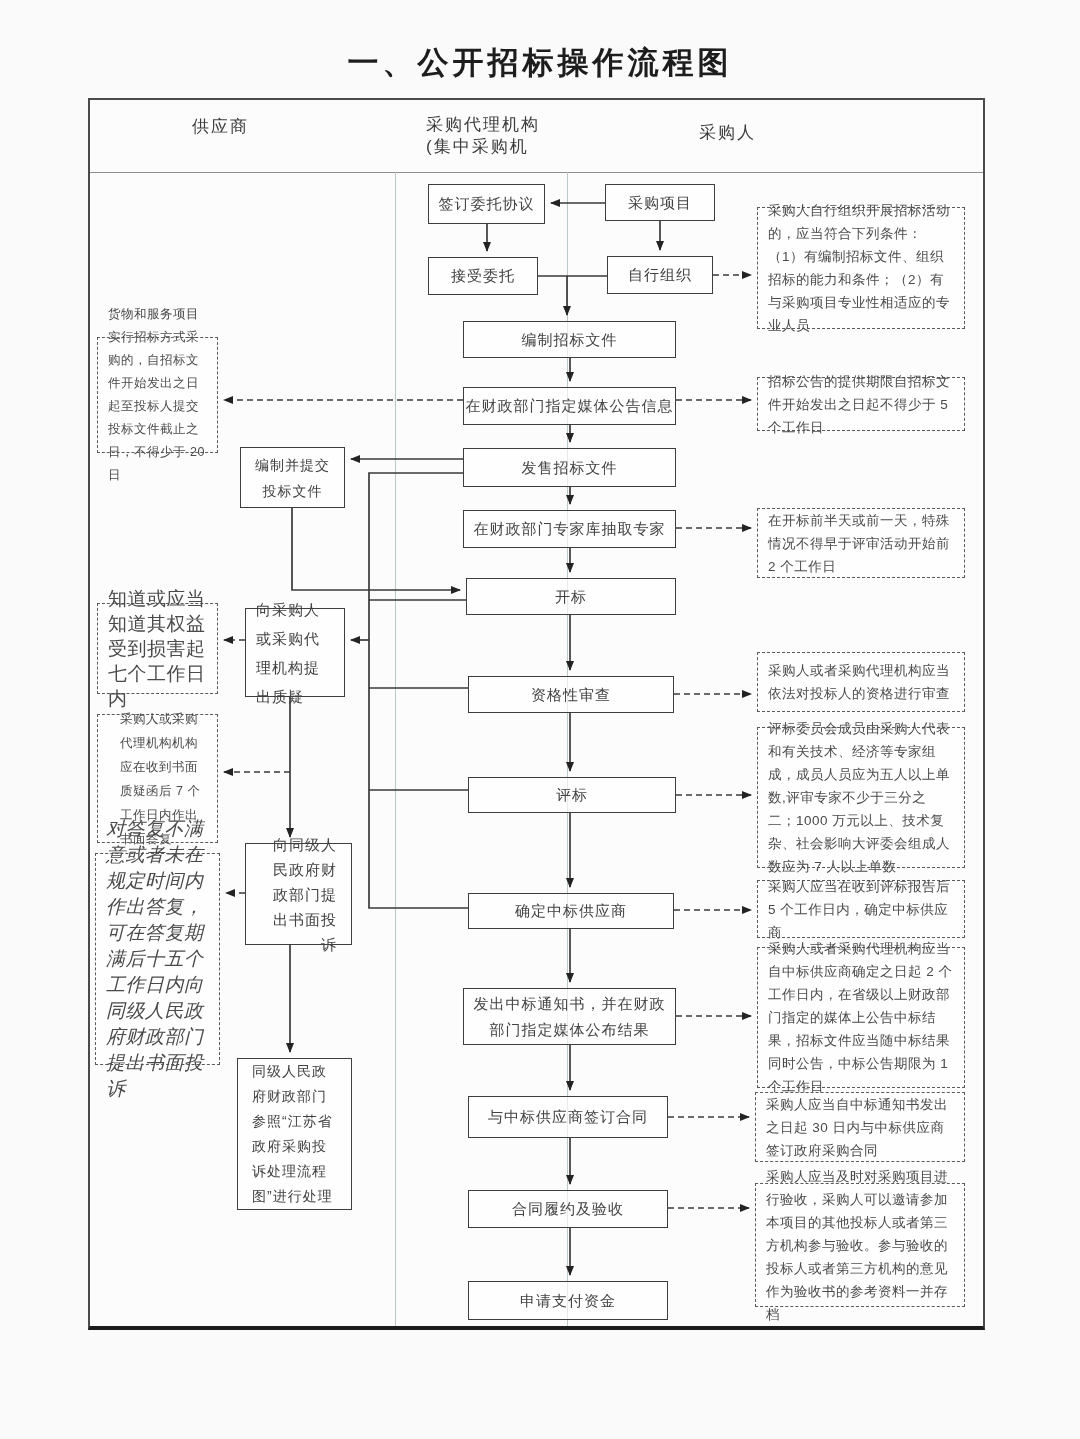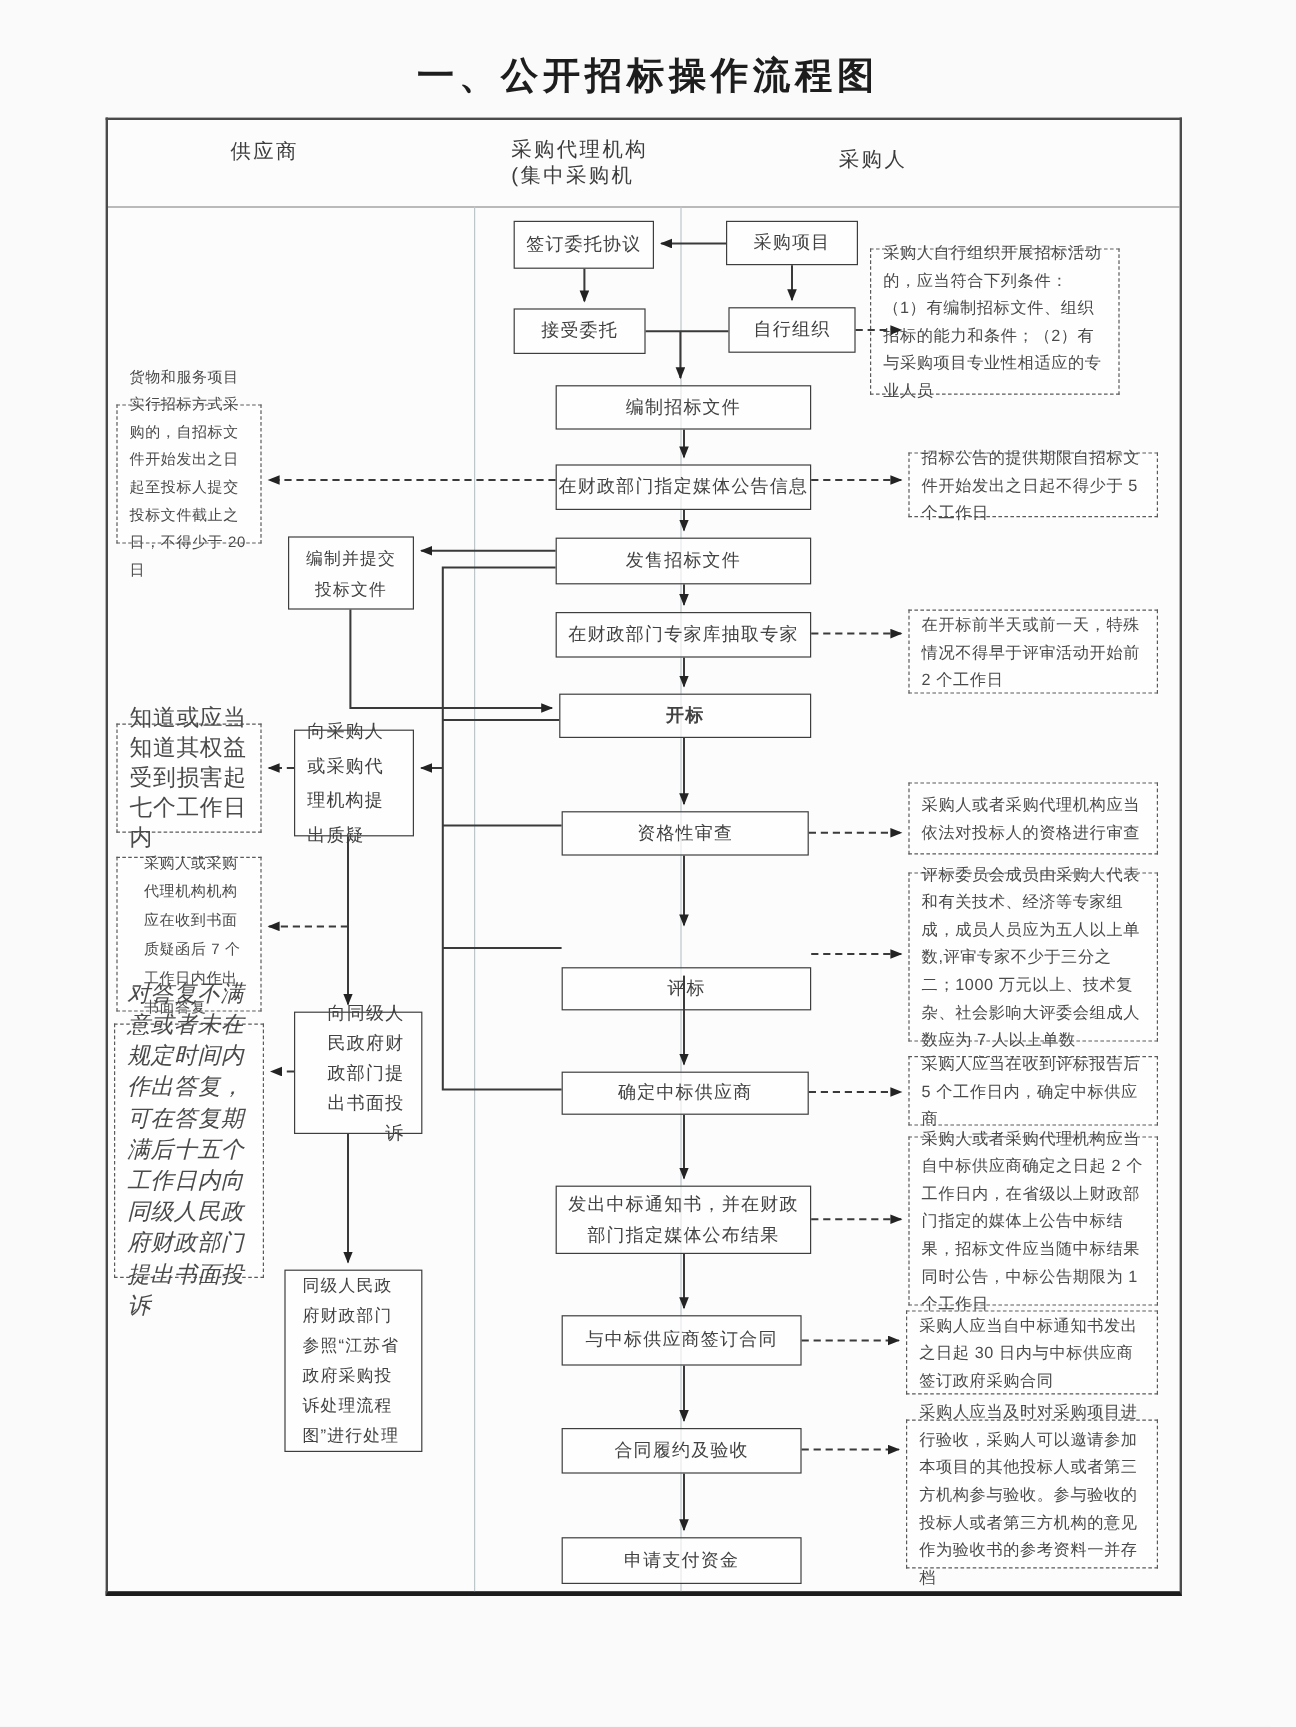--- a/index.html
+++ b/index.html
@@ -72,23 +72,23 @@
   <div class="colhead" style="left:665px;top:122px;width:125px;">采购人</div>
 
   <div class="box" style="left:428px;top:184px;width:117px;height:40px;">签订委托协议</div>
   <div class="box" style="left:605px;top:184px;width:110px;height:37px;">采购项目</div>
   <div class="box" style="left:428px;top:257px;width:110px;height:38px;">接受委托</div>
   <div class="box" style="left:607px;top:256px;width:106px;height:38px;">自行组织</div>
   <div class="box" style="left:463px;top:387px;width:213px;height:38px;">在财政部门指定媒体公告信息</div>
   <div class="box" style="left:463px;top:321px;width:213px;height:37px;">编制招标文件</div>
   <div class="box" style="left:463px;top:448px;width:213px;height:39px;">发售招标文件</div>
   <div class="box" style="left:463px;top:510px;width:213px;height:38px;">在财政部门专家库抽取专家</div>
-  <div class="box" style="left:466px;top:578px;width:210px;height:37px;font-weight:bold;">开标</div>
+  <div class="box" style="left:466px;top:578px;width:210px;height:37px;">开标</div>
   <div class="box" style="left:468px;top:676px;width:206px;height:37px;">资格性审查</div>
-  <div class="box" style="left:468px;top:806px;width:208px;height:36px;">评标</div>
+  <div class="box" style="left:468px;top:777px;width:208px;height:36px;">评标</div>
   <div class="box" style="left:468px;top:893px;width:206px;height:36px;">确定中标供应商</div>
   <div class="box" style="left:463px;top:988px;width:213px;height:57px;line-height:26px;padding:0 8px;">发出中标通知书，并在财政部门指定媒体公布结果</div>
   <div class="box" style="left:468px;top:1096px;width:200px;height:42px;">与中标供应商签订合同</div>
   <div class="box" style="left:468px;top:1190px;width:200px;height:38px;">合同履约及验收</div>
   <div class="box" style="left:468px;top:1281px;width:200px;height:39px;">申请支付资金</div>
 
   <div class="box leftalign" style="left:245px;top:608px;width:100px;height:89px;padding:0 10px;line-height:29px;">
       <span class="inner">向采购人或采购代理机构提出质疑</span>
     </div>
   <div class="box small" style="left:240px;top:447px;width:105px;height:61px;padding:0 13px;">编制并提交投标文件</div>
@@ -105,21 +105,21 @@
   <div class="note l" style="left:97px;top:603px;width:121px;height:91px;">
       <span class="inner">知道或应当知道其权益受到损害起七个工作日内</span>
     </div>
   <div class="note l" style="left:97px;top:714px;width:121px;height:129px;line-height:24px;font-size:12.5px;padding-left:22px;">
       <span class="inner">采购人或采购代理机构机构应在收到书面质疑函后 7 个工作日内作出书面答复</span>
     </div>
   <div class="note l" style="left:95px;top:853px;width:125px;height:212px;line-height:26px;font-style:italic;">
       <span class="inner">对答复不满意或者未在规定时间内作出答复，可在答复期满后十五个工作日内向同级人民政府财政部门提出书面投诉</span>
     </div>
 
-  <div class="note r" style="left:725px;top:207px;width:208px;height:122px;">
+  <div class="note r" style="left:757px;top:207px;width:208px;height:122px;">
       <span class="inner">采购人自行组织开展招标活动的，应当符合下列条件：（1）有编制招标文件、组织招标的能力和条件；（2）有与采购项目专业性相适应的专业人员</span>
     </div>
   <div class="note r" style="left:757px;top:377px;width:208px;height:54px;">
       <span class="inner">招标公告的提供期限自招标文件开始发出之日起不得少于 5 个工作日</span>
     </div>
   <div class="note r" style="left:757px;top:508px;width:208px;height:70px;">
       <span class="inner">在开标前半天或前一天，特殊情况不得早于评审活动开始前 2 个工作日</span>
     </div>
   <div class="note r" style="left:757px;top:652px;width:208px;height:60px;">
       <span class="inner">采购人或者采购代理机构应当依法对投标人的资格进行审查</span>

